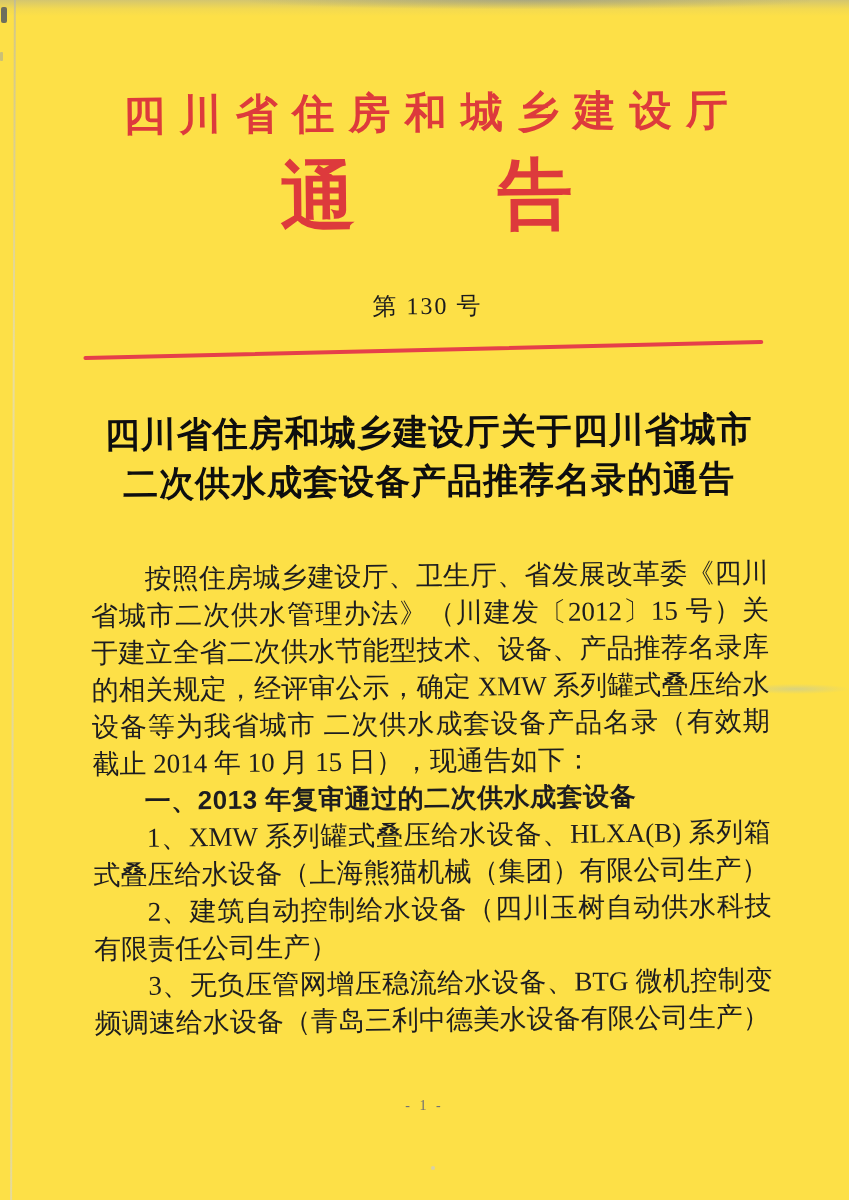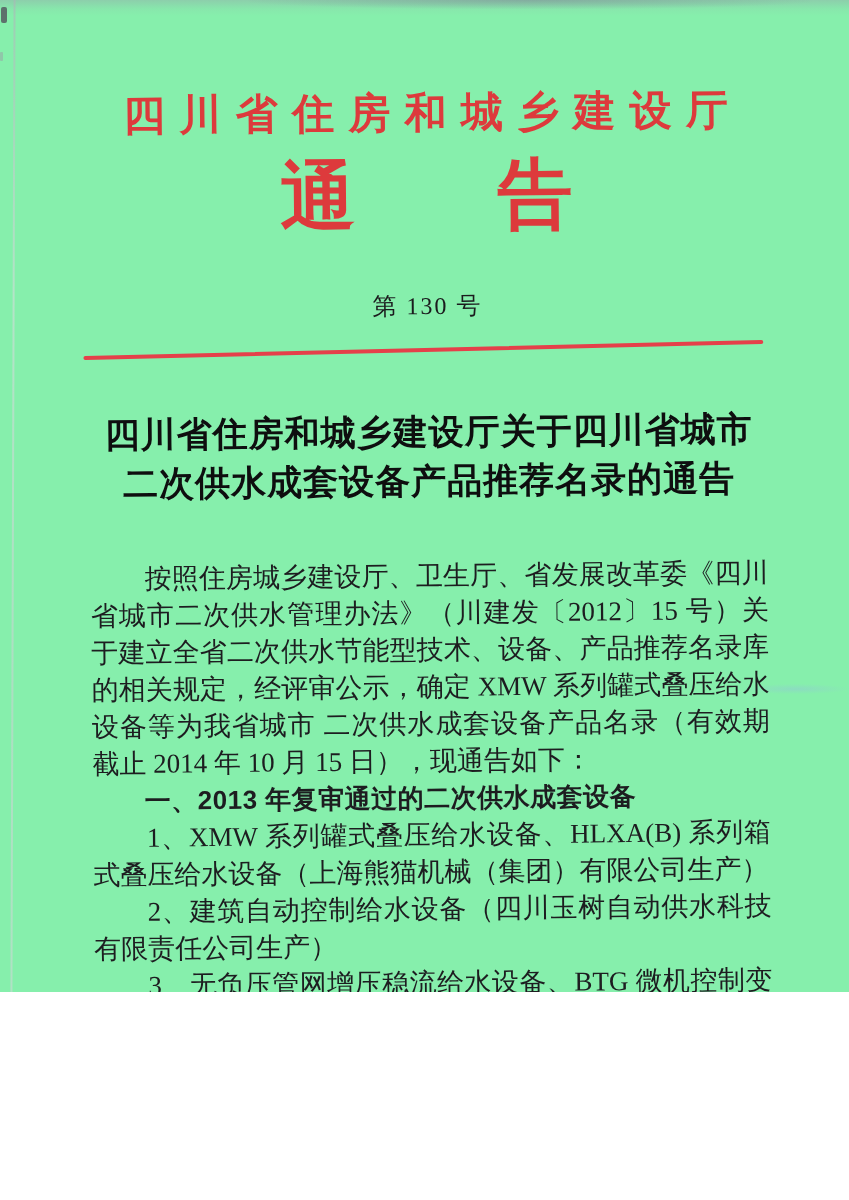--- a/index.html
+++ b/index.html
@@ -11,22 +11,22 @@
   }
   * { margin: 0; padding: 0; box-sizing: border-box; }
   html, body { background: #ffffff; }
   body {
     width: 849px; height: 1200px;
     font-family: "Liberation Serif", "DejaVu Serif", serif;
     overflow: hidden;
   }
   .page {
     position: relative;
-    width: 849px; height: 992px;
-    background: #86efac;
+    width: 849px; height: 1200px;
+    background: #fde047;
     overflow: hidden;
   }
 
   
   .top-shadow {
     position: absolute; top: 0; left: 0; right: 0; height: 16px;
     background: linear-gradient(180deg, rgba(150,158,170,0.40), rgba(150,158,170,0.10) 55%, rgba(150,158,170,0));
     pointer-events: none;
   }
   .top-shadow-heavy {

